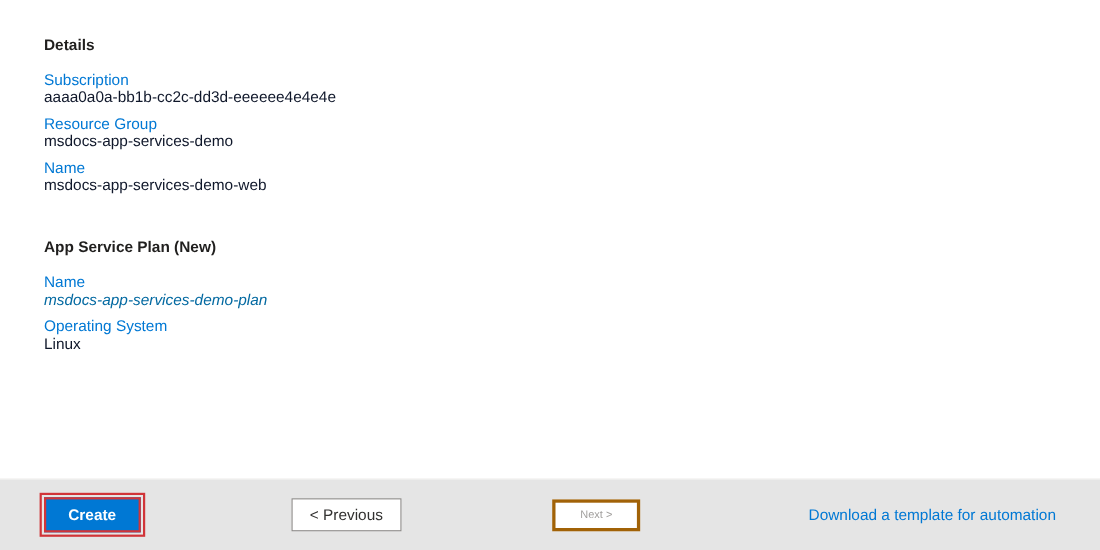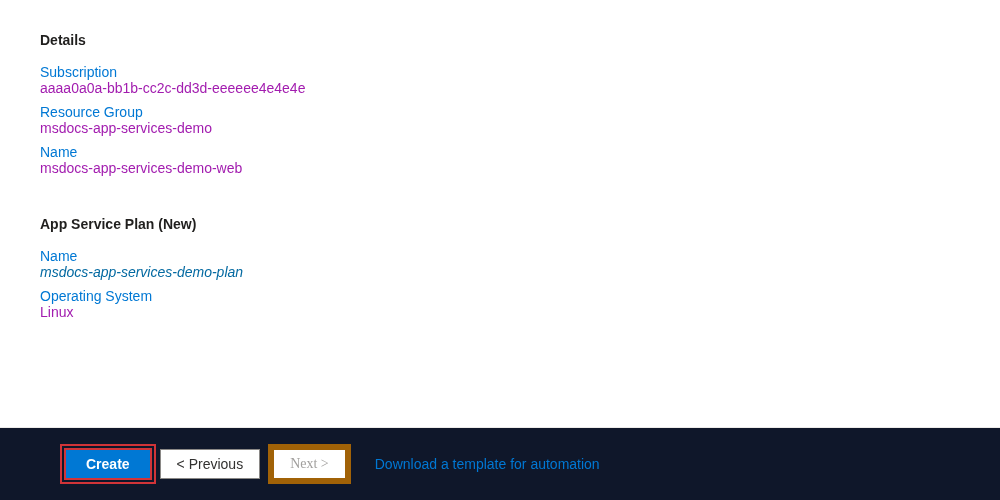--- a/index.html
+++ b/index.html
@@ -41,41 +41,42 @@
     }
 
     .detail-label {
       color: #0078d4;
       width: 200px;
       flex-shrink: 0;
       font-size: 14px;
     }
 
     .detail-value {
-      color: #a21caf;
+      color: #0f172a;
       font-size: 14px;
     }
 
     .section-gap {
       margin-top: 40px;
       margin-bottom: 16px;
     }
 
     .divider {
       border: none;
       border-top: 1px solid #edebe9;
       margin: 0;
     }
 
     .footer {
-      padding: 16px 64px;
+      padding: 16px 40px;
       display: flex;
       align-items: center;
       gap: 8px;
-      background: #0f172a;
+      background: #e5e5e5;
+      justify-content: space-between;
     }
 
     .btn-create {
       background: #0078d4;
       color: #ffffff;
       border: 2px solid #d13438;
       padding: 6px 20px;
       font-size: 14px;
       font-weight: 600;
       cursor: pointer;
@@ -92,25 +93,25 @@
       padding: 6px 16px;
       font-size: 14px;
       cursor: pointer;
       font-family: inherit;
       min-width: 90px;
     }
 
     .btn-next {
       background: #ffffff;
       color: #323130;
-      border: 6px solid #a16207;
+      border: 3px solid #a16207;
       padding: 6px 16px;
-      font-size: 14px;
+      font-size: 10px;
       cursor: pointer;
-      font-family: Liberation Serif, serif;
+      font-family: Liberation Sans, sans-serif;
       min-width: 80px;
       color: #a19f9d;
     }
 
     .link-automation {
       color: #0078d4;
       text-decoration: none;
       font-size: 14px;
       margin-left: 16px;
     }

